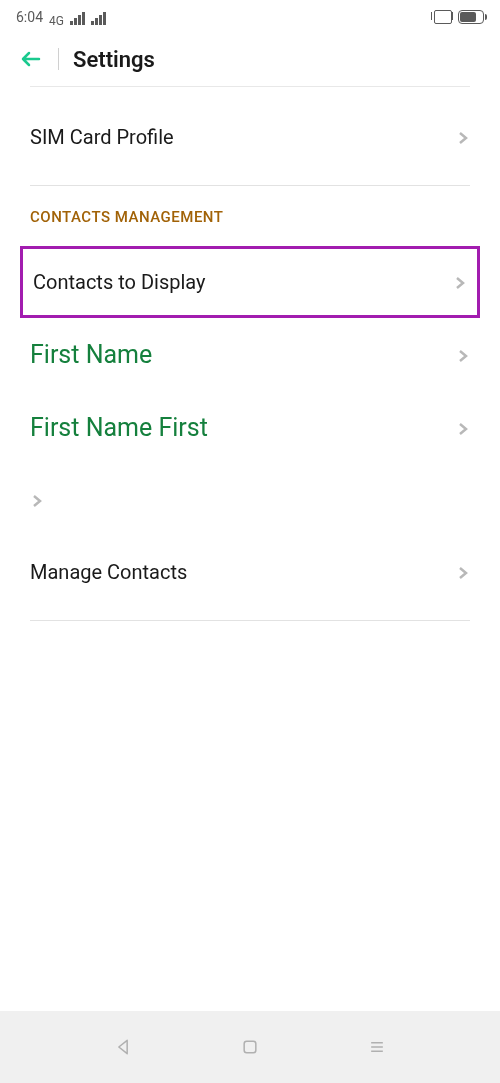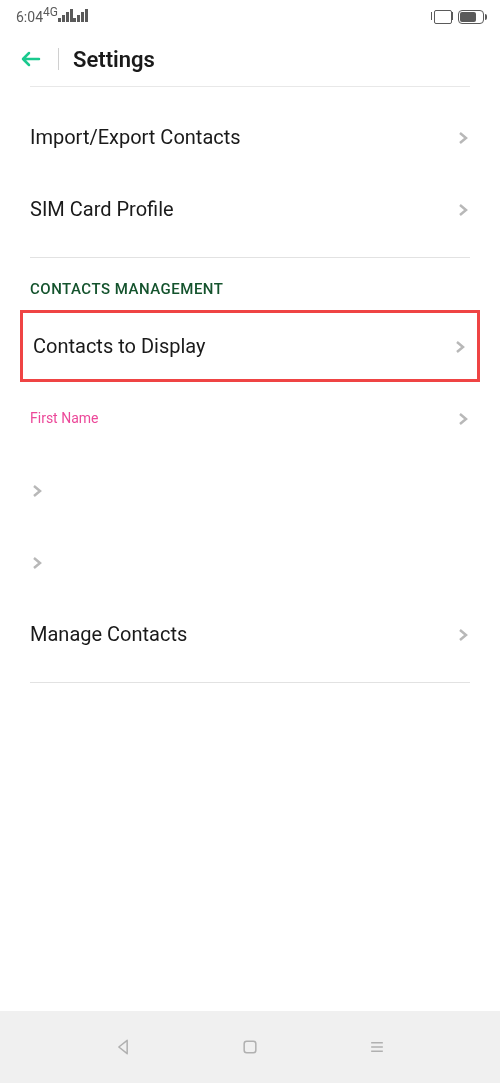--- a/index.html
+++ b/index.html
@@ -1,18 +1,18 @@
 <!DOCTYPE html>
 <html><head>
   <meta charset="utf-8">
   <style>
     * { margin:0; padding:0; box-sizing:border-box; font-family:-apple-system,BlinkMacSystemFont,"Segoe UI",Roboto,sans-serif; }
     body { width:500px; height:1083px; background:#fff; position:relative; overflow:hidden; }
     .status-bar { display:flex; justify-content:space-between; align-items:center; padding:6px 16px 2px 16px; height:30px; color:#5a5a5a; font-size:14px; }
-    .status-left { display:flex; align-items:flex-start; }
+    .status-left { display:flex; align-items:flex-end; gap:6px; }
     .status-right { display:flex; align-items:center; gap:6px; }
     .signal { display:inline-flex; align-items:flex-end; gap:1px; }
     .signal span { width:3px; background:#5a5a5a; display:inline-block; }
     .signal .b1{height:4px}.signal .b2{height:7px}.signal .b3{height:10px}.signal .b4{height:13px}
     .tiny { font-size:12px; line-height:7px; }
     .vibrate-icon { width:18px; height:14px; border:1.6px solid #5a5a5a; border-radius:2px; position:relative; }
     .vibrate-icon::before, .vibrate-icon::after { content:""; position:absolute; width:2px; background:transparent; border-left:1.5px solid #5a5a5a; height:8px; top:1px; }
     .vibrate-icon::before { left:-4px; }
     .vibrate-icon::after { right:-4px; }
     .battery-icon { width:26px; height:14px; border:1.6px solid #5a5a5a; border-radius:4px; position:relative; }
@@ -23,33 +23,33 @@
     .back-icon { width:26px; height:26px; display:flex; align-items:center; justify-content:center; }
     .back-icon svg { width:24px; height:24px; }
     .header-divider { width:1px; height:22px; background:#d0d0d0; }
     .header-title { font-size:22px; font-weight:600; color:#1a1a1a; }
 
     .thin-divider { height:1px; background:#e8e8e8; margin:0 30px; }
 
     .section { margin-top:14px; }
     .row { display:flex; align-items:center; justify-content:space-between; padding:22px 30px; min-height:72px; }
     .row-label { font-size:20px; color:#1a1a1a; flex:1; line-height:1.3; }
-    .row-value { font-size:14px; color:#ec4899; margin-right:12px; }
+    .row-value { font-size:25px; color:#15803d; margin-right:12px; }
     .chevron { width:14px; height:14px; }
     .chevron svg { width:14px; height:14px; stroke:#b8b8b8; stroke-width:2.5; fill:none; }
 
     .toggle { width:52px; height:30px; position:relative; }
     .toggle-track { position:absolute; left:0; top:8px; right:16px; height:12px; background:#1ac98e; border-radius:6px; }
     .toggle-knob { position:absolute; right:0; top:0; width:30px; height:30px; border-radius:50%; background:#fff; border:1px solid #dcdcdc; }
 
-    .section-title { font-size:15px; color:#14532d; letter-spacing:0.5px; padding:22px 30px 12px 30px; font-weight:500; }
+    .section-title { font-size:15px; color:#a16207; letter-spacing:0.5px; padding:22px 30px 20px 30px; font-weight:500; }
 
     .group-divider { height:1px; background:#e2e2e2; margin:12px 30px 0 30px; }
 
-    .highlight { border:3px solid #ef4444; margin:0 20px; padding:12px 10px; }
+    .highlight { border:3px solid #a21caf; margin:0 20px; padding:12px 10px; }
     .highlight .row-label { padding-left:0; }
 
     .navbar { position:absolute; bottom:0; left:0; right:0; height:72px; background:#f0f0f0; display:flex; align-items:center; justify-content:space-around; padding:0 60px; }
     .nav-btn { width:30px; height:30px; display:flex; align-items:center; justify-content:center; }
     .nav-btn svg { stroke:#b0b0b0; stroke-width:1.8; fill:none; }
   </style>
 </head>
 <body>
 
 <div class="status-bar">
@@ -84,26 +84,20 @@
       </svg>
   </div>
   <div class="header-divider"></div>
   <div class="header-title">Settings</div>
 </div>
 
 <div class="thin-divider"></div>
 
 <div class="section">
   <div class="row">
-    <div class="row-label">Import/Export Contacts</div>
-    <div class="chevron"><svg viewBox="0 0 14 14">
-          <path d="M4 2l6 5-6 5"></path>
-        </svg></div>
-  </div>
-  <div class="row">
     <div class="row-label">SIM Card Profile</div>
     <div class="chevron"><svg viewBox="0 0 14 14">
           <path d="M4 2l6 5-6 5"></path>
         </svg></div>
   </div>
 </div>
 
 <div class="group-divider"></div>
 
 <div class="section-title">CONTACTS MANAGEMENT</div>
@@ -116,20 +110,21 @@
 </div>
 
 <div class="row">
   <div class="row-value">First Name</div>
   <div class="chevron"><svg viewBox="0 0 14 14">
         <path d="M4 2l6 5-6 5"></path>
       </svg></div>
 </div>
 
 <div class="row">
+  <div class="row-value">First Name First</div>
   <div class="chevron"><svg viewBox="0 0 14 14">
         <path d="M4 2l6 5-6 5"></path>
       </svg></div>
 </div>
 
 <div class="row">
   <div class="chevron"><svg viewBox="0 0 14 14">
         <path d="M4 2l6 5-6 5"></path>
       </svg></div>
 </div>

